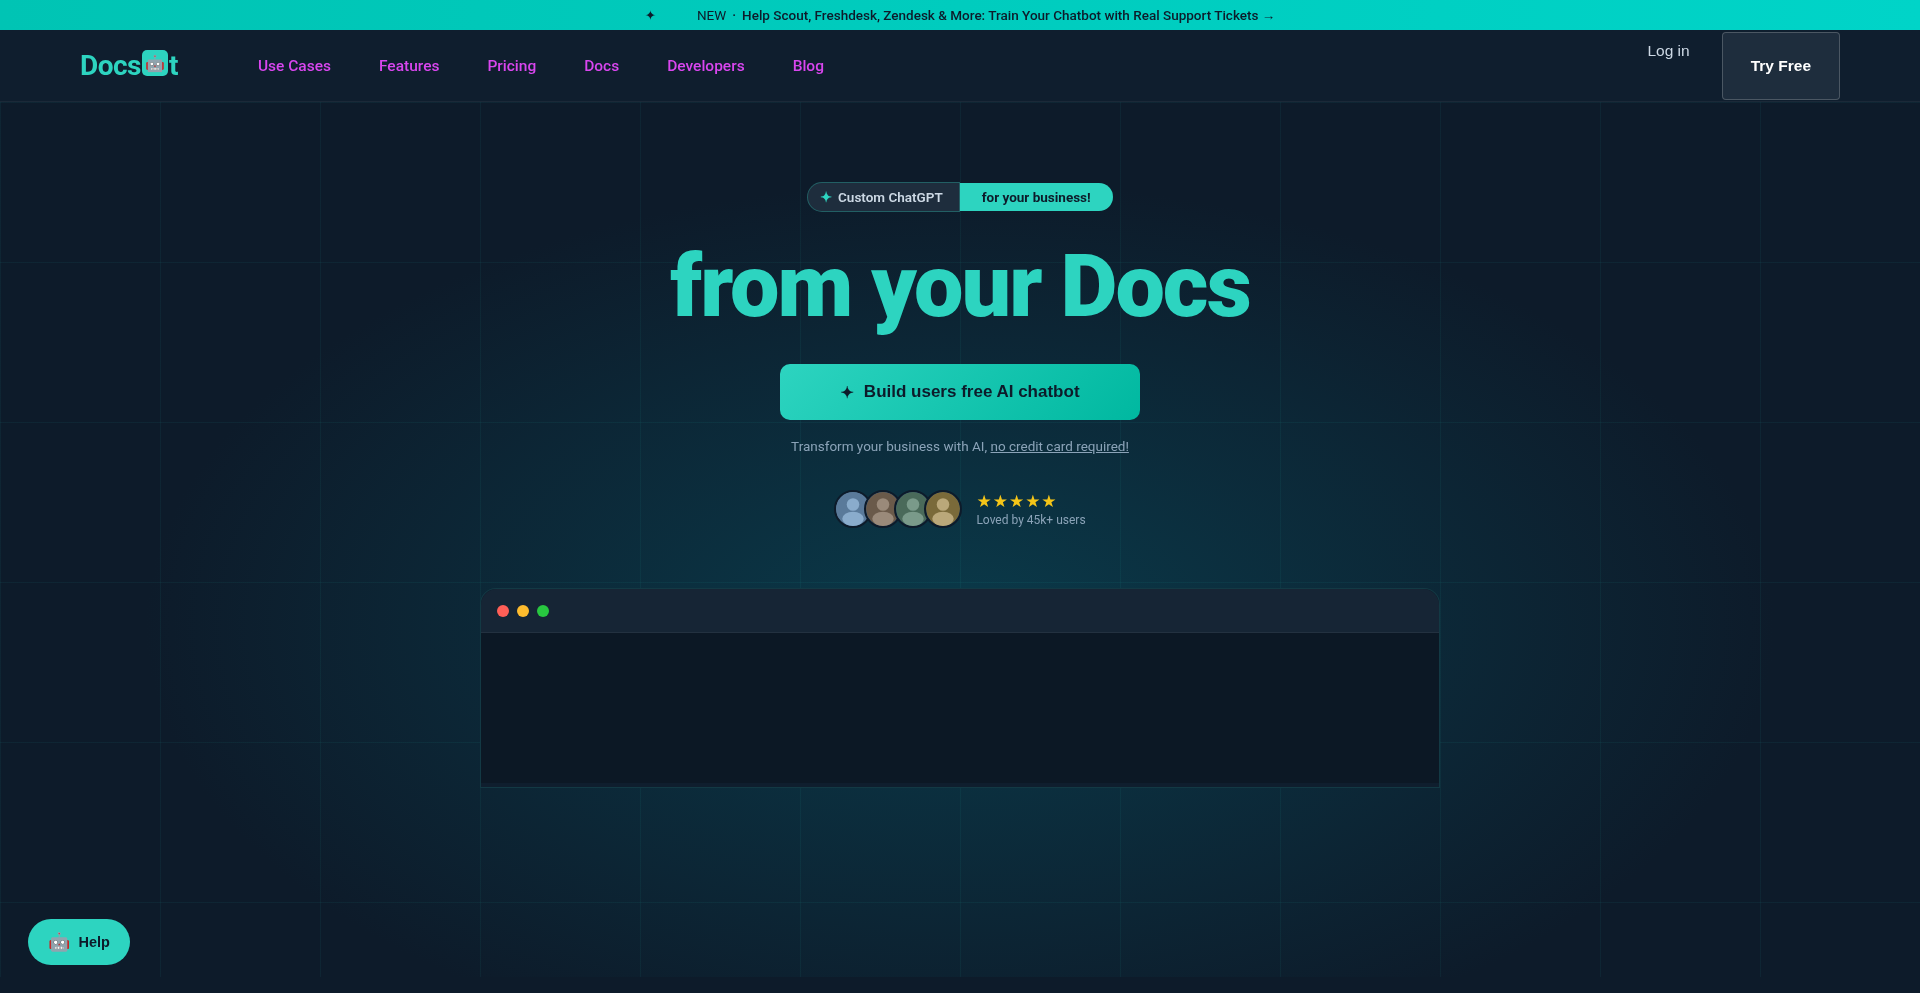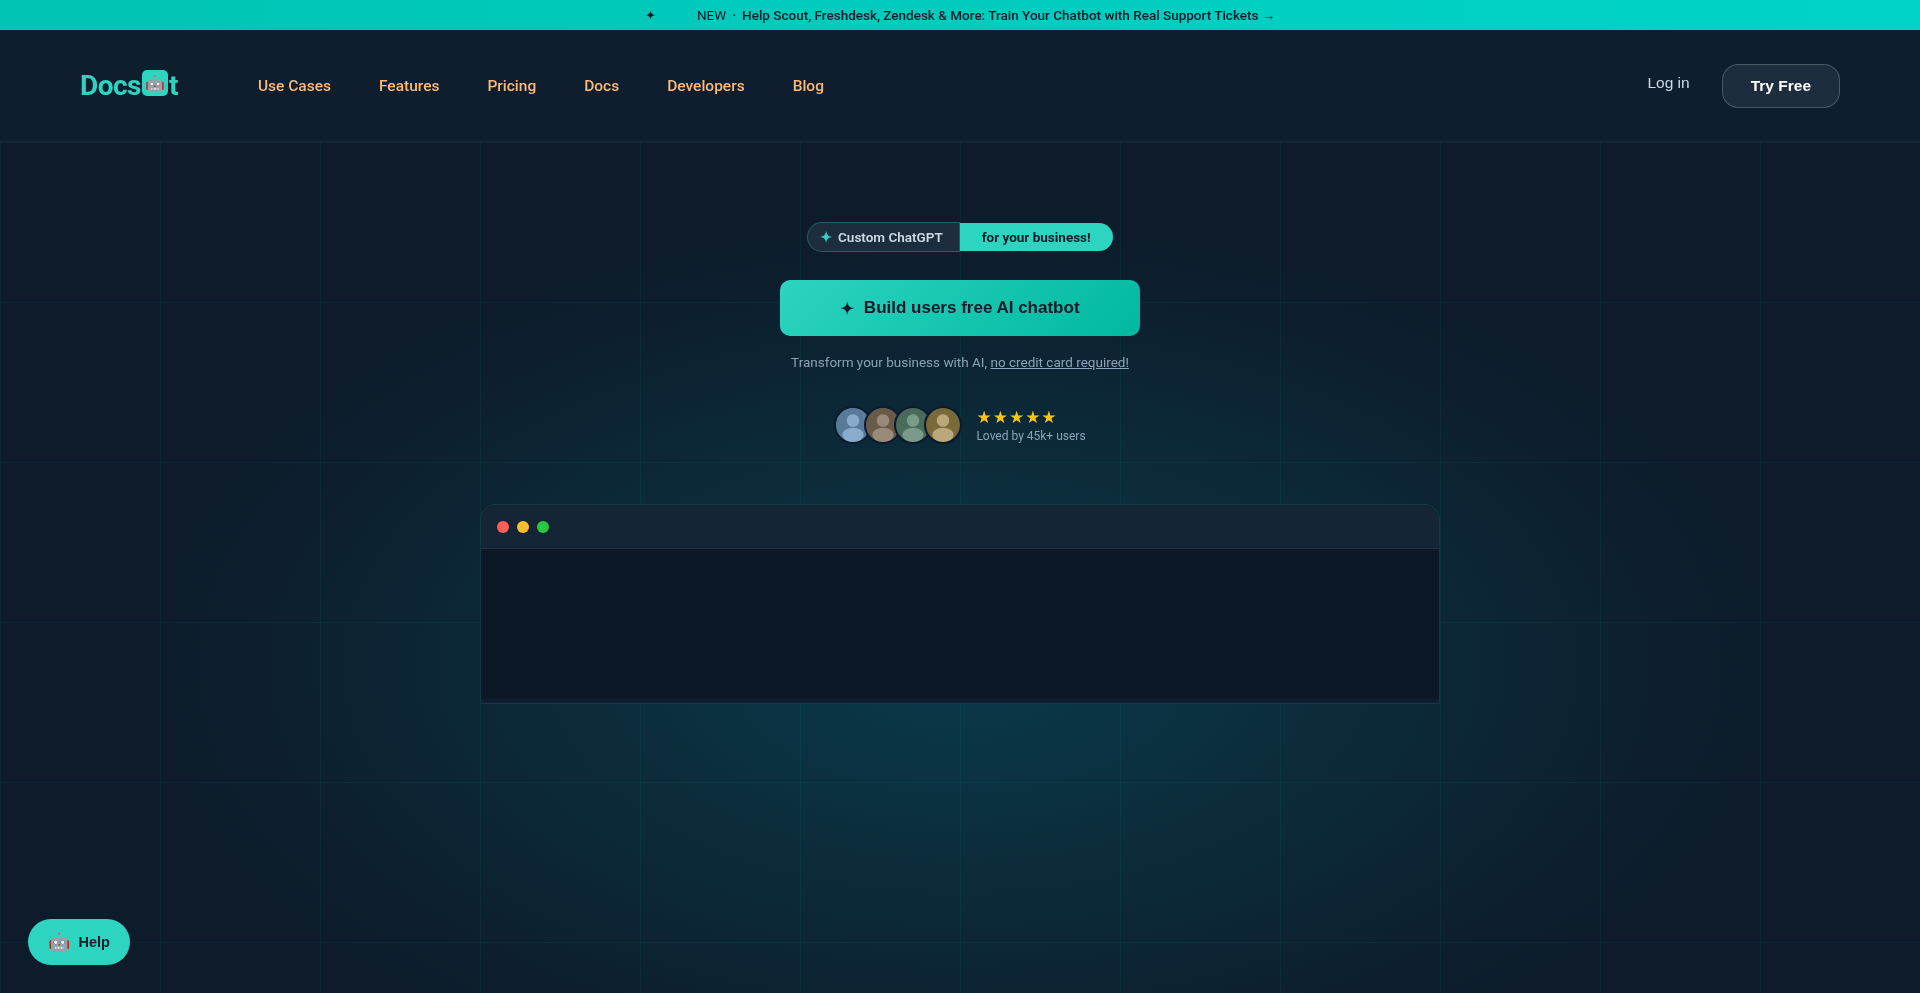--- a/index.html
+++ b/index.html
@@ -30,21 +30,21 @@
       margin-left: 35px;
     }
     .announcement-bar a {
       color: #0d1b2a;
       text-decoration: none;
     }
 
     
     .navbar {
       background-color: #0f1e2e;
-      height: 112px;
+      height: 72px;
       display: flex;
       align-items: center;
       padding: 0 80px;
       position: sticky;
       top: 0;
       z-index: 100;
       border-bottom: 1px solid rgba(255,255,255,0.05);
     }
     .navbar-logo {
       display: flex;
@@ -77,21 +77,21 @@
       left: 50%;
       transform: translate(-50%, -50%);
     }
     .nav-links {
       display: flex;
       align-items: center;
       gap: 8px;
       flex: 1;
     }
     .nav-link {
-      color: #fdba74;
+      color: #d946ef;
       text-decoration: none;
       font-size: 15.5px;
       font-weight: 500;
       padding: 10px 20px;
       border-radius: 6px;
       cursor: pointer;
       transition: background 0.2s;
     }
     .nav-actions {
       display: flex;
@@ -104,22 +104,22 @@
       border: none;
       font-size: 15.5px;
       font-weight: 500;
       cursor: pointer;
       padding: 10px 16px;
     }
     .try-free-btn {
       background: #1e2d3d;
       color: #ffffff;
       border: 1px solid rgba(255,255,255,0.2);
-      padding: 12px 28px;
-      border-radius: 16px;
+      padding: 24px 28px;
+      border-radius: 4px;
       font-size: 15.5px;
       font-weight: 600;
       cursor: pointer;
     }
 
     
     .hero {
       background: radial-gradient(ellipse at 50% 60%, #0a3a4a 0%, #0d1b2a 60%);
       min-height: 875px;
       display: flex;
@@ -371,20 +371,21 @@
 <section class="hero">
 
   <div class="custom-chatgpt-badge">
     <span class="badge-left">
       <span class="sparkle">✦</span>
       <span>Custom ChatGPT</span>
     </span>
     <span class="badge-right">for your business!</span>
   </div>
 
+  <h1 class="hero-title-sub">from your Docs</h1>
 
 
   <button class="cta-button">
     <span class="sparkle-icon">✦</span>
     <span>Build users free AI chatbot</span>
   </button>
 
   <p class="cta-subtext">
     <span>Transform your business with AI,</span>
     <a href="#">no credit card required!</a>

